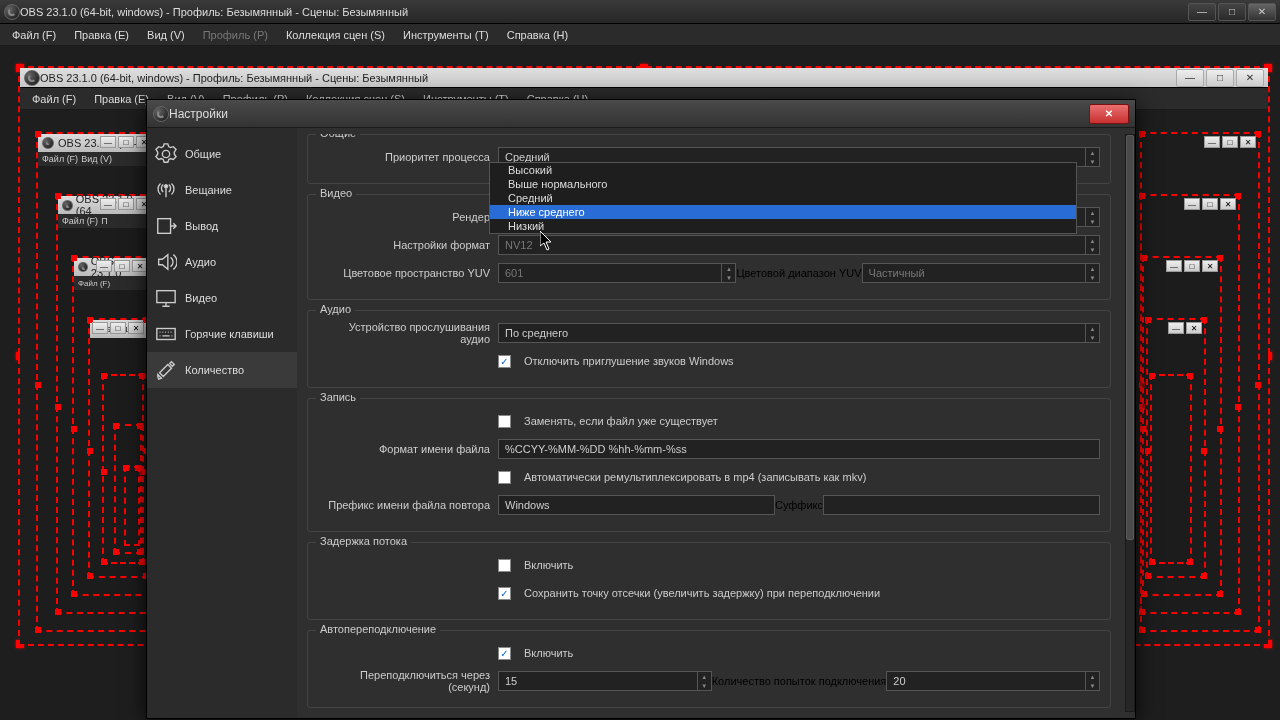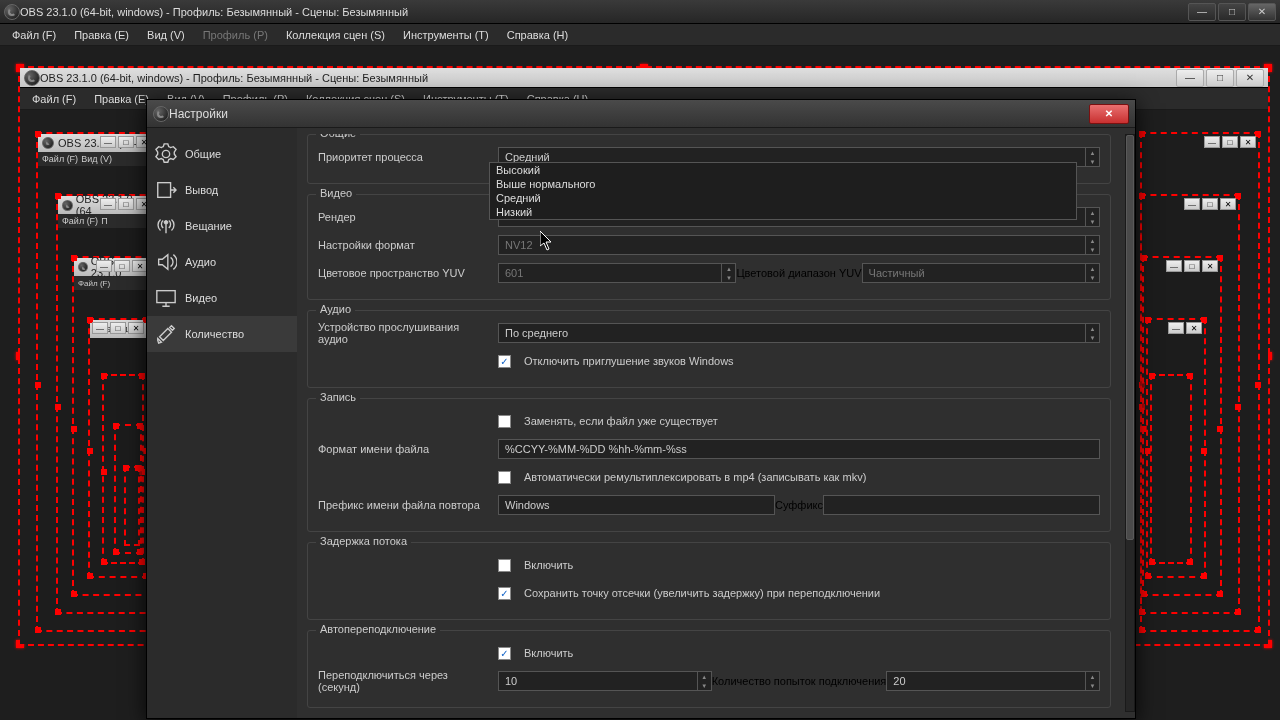--- a/index.html
+++ b/index.html
@@ -34,32 +34,32 @@
 .side-item svg{width:22px;height:22px;fill:#ccc;stroke:#ccc}
 .content{flex:1;position:relative;background:#2f2f2f;overflow:hidden}
 .scroll{position:absolute;inset:6px;overflow:hidden}
 .scrollbar{position:absolute;right:0;top:6px;bottom:6px;width:10px}
 .scrollbar .track{position:absolute;inset:0;background:#262626;border:1px solid #1a1a1a}
 .scrollbar .thumb{position:absolute;left:1px;right:1px;top:1px;height:70%;background:#4a4a4a;border:1px solid #5a5a5a;border-radius:2px}
 
 .group{border:1px solid #444;border-radius:3px;margin:0 18px 10px 4px;padding:10px 10px 10px 10px;position:relative}
 .group>.legend{position:absolute;top:-8px;left:8px;background:#2f2f2f;padding:0 4px;color:#ccc}
 .row{display:flex;align-items:center;min-height:24px;margin-bottom:4px}
-.lbl{width:180px;text-align:left;color:#ccc;padding-right:8px}
+.lbl{width:180px;text-align:right;color:#ccc;padding-right:8px}
 .fld{flex:1;display:flex;align-items:center;gap:8px}
 .combo,.input{flex:1;height:20px;background:#222;border:1px solid #555;color:#ccc;padding:0 6px;display:flex;align-items:center;position:relative}
 .combo.dis,.input.dis{color:#777}
 .spin{width:14px;display:flex;flex-direction:column;position:absolute;right:0;top:0;bottom:0}
 .spin div{flex:1;display:flex;align-items:center;justify-content:center;color:#888;font-size:6px;border-left:1px solid #555}
 .cb{width:13px;height:13px;background:#fff;border:1px solid #888;display:flex;align-items:center;justify-content:center;color:#1464c8;font-size:10px;margin-right:5px}
 .half{flex:1;display:flex;align-items:center}
 
 
 .dropdown{position:absolute;background:#1e1e1e;border:1px solid #555;z-index:100}
-.dropdown .opt{padding:1px 6px;color:#ddd;white-space:nowrap}
+.dropdown .opt{padding:1px 18px;color:#ddd;white-space:nowrap}
 .dropdown .opt.hl{background:#2a6cd6;color:#fff}
 
 .cursor{position:absolute;width:14px;height:20px;z-index:200;pointer-events:none}
 
 
 .mini{position:absolute;border:2px dashed #f00;background:rgba(30,30,30,.35)}
 .mini .hdr{height:18px;background:linear-gradient(#ddd,#bbb);display:flex;align-items:center;padding:0 4px;color:#222;font-size:10px}
 .mini .mb{height:14px;background:#2b2b2b;display:flex;align-items:center;padding:0 4px}
 .mini .bt{position:absolute;right:2px;top:2px;display:flex;gap:2px}
 .mini .bt div{width:16px;height:12px;background:linear-gradient(#eee,#ccc);border:1px solid #999;font-size:8px;display:flex;align-items:center;justify-content:center}
@@ -281,44 +281,51 @@
   <div class="dlg-body">
     <div class="sidebar">
       <div class="side-item">
         <svg viewBox="0 0 24 24">
             <path d="M12 8a4 4 0 100 8 4 4 0 000-8zm9 4l2 3-3 3-3-1a8 8 0 01-2 1l-1 3h-4l-1-3a8 8 0 01-2-1l-3 1-3-3 2-3a8 8 0 010-2l-2-3 3-3 3 1a8 8 0 012-1l1-3h4l1 3a8 8 0 012 1l3-1 3 3-2 3a8 8 0 010 2z" fill="none" stroke-width="1.5"></path>
           </svg>
         <span>Общие</span>
       </div>
       <div class="side-item">
         <svg viewBox="0 0 24 24">
+            <circle cx="12" cy="8" r="2"></circle>
+            <path d="M6 5a8 8 0 000 12M18 5a8 8 0 010 12M9 6a5 5 0 000 8M15 6a5 5 0 010 8M12 10v10" fill="none" stroke-width="1.5"></path>
+          </svg>
+        <span>Вещание</span>
+      </div>
+      <div class="side-item">
+        <svg viewBox="0 0 24 24">
             <rect x="3" y="4" width="14" height="16" fill="none" stroke-width="1.5"></rect>
             <path d="M17 12h6m-3-3l3 3-3 3" fill="none" stroke-width="1.5"></path>
           </svg>
         <span>Вывод</span>
       </div>
       <div class="side-item">
         <svg viewBox="0 0 24 24">
-            <circle cx="12" cy="8" r="2"></circle>
-            <path d="M6 5a8 8 0 000 12M18 5a8 8 0 010 12M9 6a5 5 0 000 8M15 6a5 5 0 010 8M12 10v10" fill="none" stroke-width="1.5"></path>
-          </svg>
-        <span>Вещание</span>
-      </div>
-      <div class="side-item">
-        <svg viewBox="0 0 24 24">
             <path d="M4 9v6h4l6 5V4l-6 5H4zm13-2a6 6 0 010 10m3-13a10 10 0 010 16" fill="none" stroke-width="1.5"></path>
           </svg>
         <span>Аудио</span>
       </div>
       <div class="side-item">
         <svg viewBox="0 0 24 24">
             <rect x="2" y="4" width="20" height="13" fill="none" stroke-width="1.5"></rect>
             <path d="M8 21h8m-4-4v4" fill="none" stroke-width="1.5"></path>
           </svg>
         <span>Видео</span>
+      </div>
+      <div class="side-item">
+        <svg viewBox="0 0 24 24">
+            <rect x="2" y="6" width="20" height="12" fill="none" stroke-width="1.5"></rect>
+            <path d="M5 10h1m2 0h1m2 0h1m2 0h1m2 0h1M5 14h1m2 0h8m2 0h1" stroke-width="1.5"></path>
+          </svg>
+        <span>Горячие клавиши</span>
       </div>
       <div class="side-item sel">
         <svg viewBox="0 0 24 24">
             <path d="M14 6l4 4-9 9-4-4 9-9zm4-3l3 3-2 2-3-3 2-2zM3 17l4 4-3 1 -1-3 0-2z" fill="none" stroke-width="1.5"></path>
           </svg>
         <span>Количество</span>
       </div>
     </div>
 
     <div class="content">
@@ -477,21 +484,21 @@
               <div class="lbl"></div>
               <div class="fld">
             <div class="cb">✓</div>
             <span style="color:#ccc">Включить</span>
           </div>
             </div>
           <div class="row">
             <div class="lbl">Переподключиться через (секунд)</div>
             <div class="half">
                 <div class="input" style="flex:1">
-                  <span>10</span>
+                  <span>15</span>
                   <div class="spin">
                     <div>▲</div>
                     <div>▼</div>
                   </div>
                 </div>
               </div>
             <div class="lbl2">Количество попыток подключения</div>
             <div class="half">
                 <div class="input" style="flex:1">
                   <span>20</span>
@@ -507,20 +514,21 @@
 
       <div class="scrollbar">
         <div class="track"></div>
           <div class="thumb"></div>
       </div>
 
       <div class="dropdown" style="left:192px;top:34px;width:588px">
         <div class="opt">Высокий</div>
         <div class="opt">Выше нормального</div>
         <div class="opt">Средний</div>
+        <div class="opt hl">Ниже среднего</div>
         <div class="opt">Низкий</div>
       </div>
     </div>
   </div>
 </div>
 
 <svg class="cursor" style="left:540px;top:231px" viewBox="0 0 14 20">
   <path d="M0 0 L0 15 L4 12 L7 19 L9 18 L6 11 L11 11 Z" fill="#000" stroke="#fff" stroke-width="1"></path>
 </svg>
 

